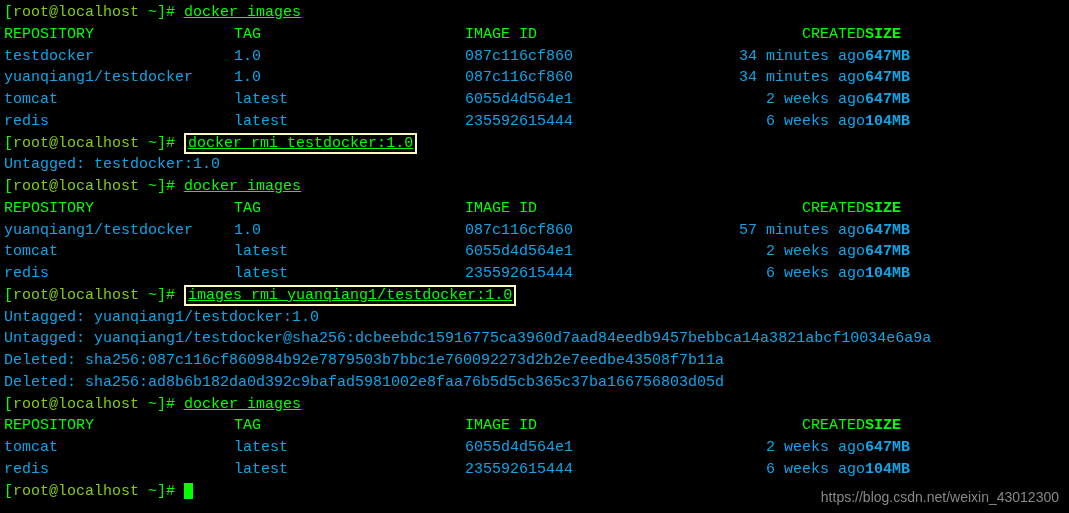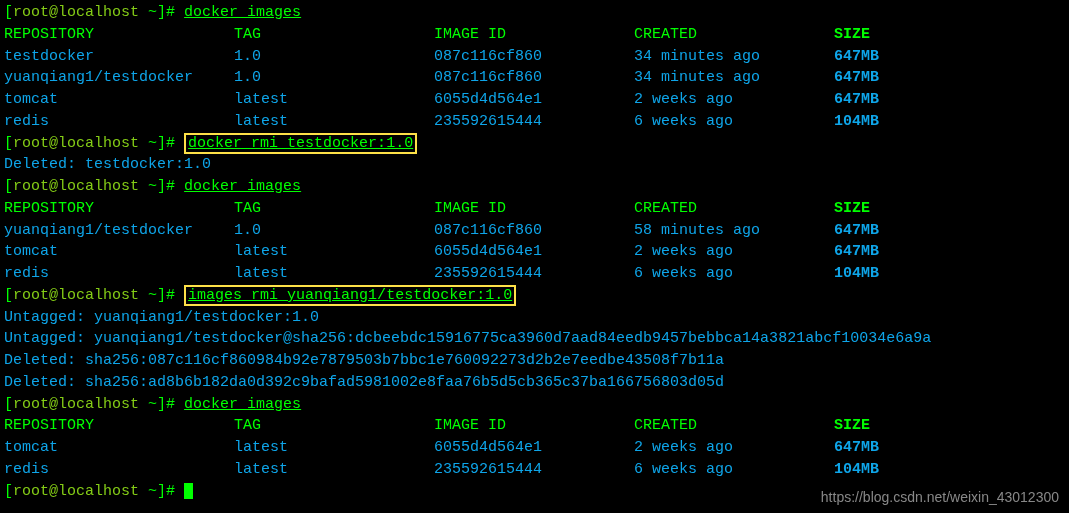--- a/index.html
+++ b/index.html
@@ -33,28 +33,28 @@
     }
     .cmd {
       color: #00ff00;
       text-decoration: underline;
     }
     .header {
       color: #00ff00;
     }
     .col1 { display: inline-block; width: 230px; }
     .col2 { display: inline-block; width: 200px; }
-    .col3 { display: inline-block; width: 200px; }
-    .col4 { display: inline-block; width: 200px; }
+    .col3 { display: inline-block; width: 200px; margin-left: 31px; }
+    .col4 { display: inline-block; width: 200px; text-align: right; }
     .col5 { display: inline-block; font-weight: bold; }
     .output {
       color: #0ea5e9;
     }
     .redbox {
-      border: 2px solid #fde047;
+      border: 2px solid #fef9c3;
       padding: 0px 2px;
     }
     .watermark {
       position: absolute;
       bottom: 6px;
       right: 10px;
       color: #888;
       font-size: 14px;
       font-family: Arial, sans-serif;
       margin-left: 40px;
@@ -75,27 +75,27 @@
 
 <div class="line header"><span class="col1">REPOSITORY</span><span class="col2">TAG</span><span class="col3">IMAGE ID</span><span class="col4">CREATED</span><span class="col5">SIZE</span></div>
 
 <div class="line output"><span class="col1">testdocker</span><span class="col2">1.0</span><span class="col3">087c116cf860</span><span class="col4">34 minutes ago</span><span class="col5">647MB</span></div>
 <div class="line output"><span class="col1">yuanqiang1/testdocker</span><span class="col2">1.0</span><span class="col3">087c116cf860</span><span class="col4">34 minutes ago</span><span class="col5">647MB</span></div>
 <div class="line output"><span class="col1">tomcat</span><span class="col2">latest</span><span class="col3">6055d4d564e1</span><span class="col4">2 weeks ago</span><span class="col5">647MB</span></div>
 <div class="line output"><span class="col1">redis</span><span class="col2">latest</span><span class="col3">235592615444</span><span class="col4">6 weeks ago</span><span class="col5">104MB</span></div>
 
 <div class="line"><span class="prompt-bracket">[</span><span class="prompt-user">root@localhost</span><span class="prompt-tilde"> ~</span><span class="prompt-bracket">]#</span> <span class="redbox"><span class="cmd">docker rmi testdocker:1.0</span></span></div>
 
-<div class="line output">Deleted: testdocker:1.0</div>
+<div class="line output">Untagged: testdocker:1.0</div>
 
 <div class="line"><span class="prompt-bracket">[</span><span class="prompt-user">root@localhost</span><span class="prompt-tilde"> ~</span><span class="prompt-bracket">]#</span> <span class="cmd">docker images</span></div>
 
 <div class="line header"><span class="col1">REPOSITORY</span><span class="col2">TAG</span><span class="col3">IMAGE ID</span><span class="col4">CREATED</span><span class="col5">SIZE</span></div>
 
-<div class="line output"><span class="col1">yuanqiang1/testdocker</span><span class="col2">1.0</span><span class="col3">087c116cf860</span><span class="col4">58 minutes ago</span><span class="col5">647MB</span></div>
+<div class="line output"><span class="col1">yuanqiang1/testdocker</span><span class="col2">1.0</span><span class="col3">087c116cf860</span><span class="col4">57 minutes ago</span><span class="col5">647MB</span></div>
 <div class="line output"><span class="col1">tomcat</span><span class="col2">latest</span><span class="col3">6055d4d564e1</span><span class="col4">2 weeks ago</span><span class="col5">647MB</span></div>
 <div class="line output"><span class="col1">redis</span><span class="col2">latest</span><span class="col3">235592615444</span><span class="col4">6 weeks ago</span><span class="col5">104MB</span></div>
 
 <div class="line"><span class="prompt-bracket">[</span><span class="prompt-user">root@localhost</span><span class="prompt-tilde"> ~</span><span class="prompt-bracket">]#</span> <span class="redbox"><span class="cmd">images rmi yuanqiang1/testdocker:1.0</span></span></div>
 
 <div class="line output">Untagged: yuanqiang1/testdocker:1.0</div>
 <div class="line output">Untagged: yuanqiang1/testdocker@sha256:dcbeebdc15916775ca3960d7aad84eedb9457bebbca14a3821abcf10034e6a9a</div>
 <div class="line output">Deleted: sha256:087c116cf860984b92e7879503b7bbc1e760092273d2b2e7eedbe43508f7b11a</div>
 <div class="line output">Deleted: sha256:ad8b6b182da0d392c9bafad5981002e8faa76b5d5cb365c37ba166756803d05d</div>
 

